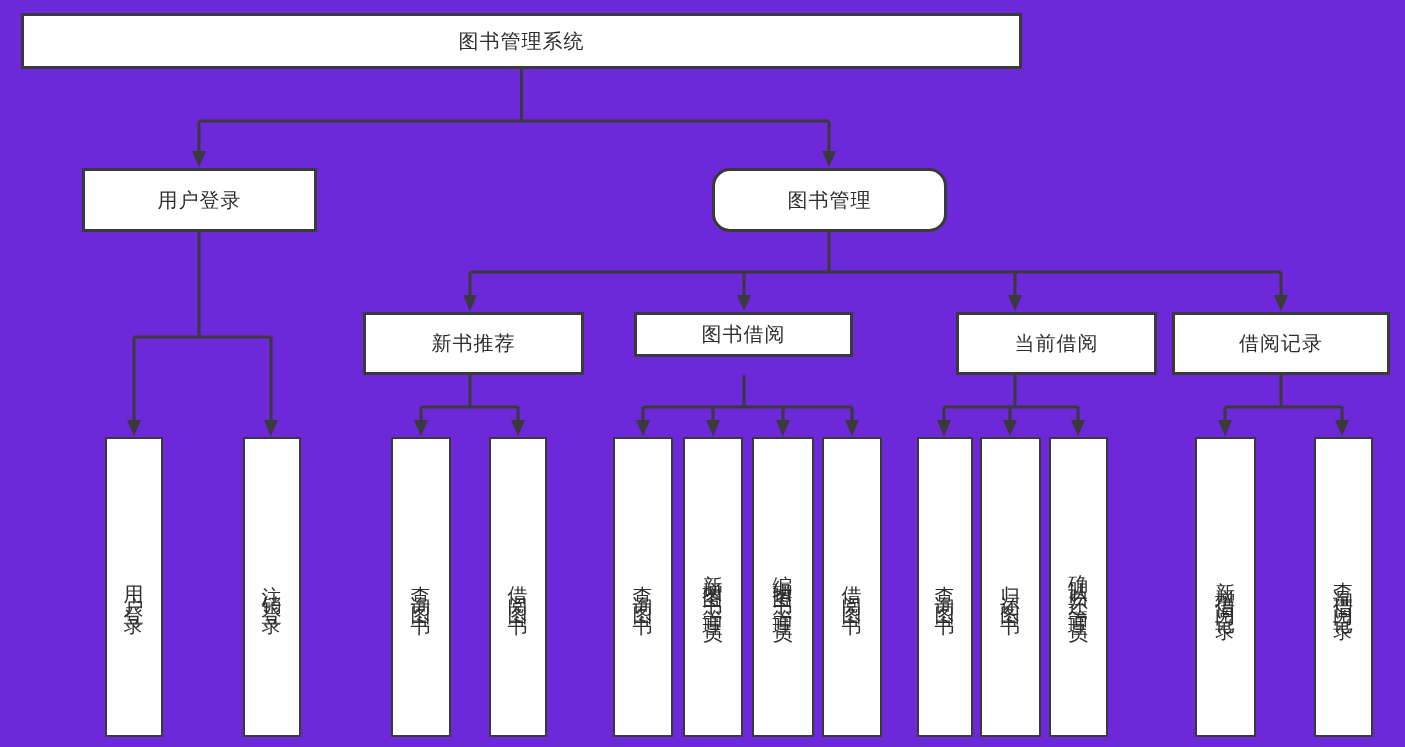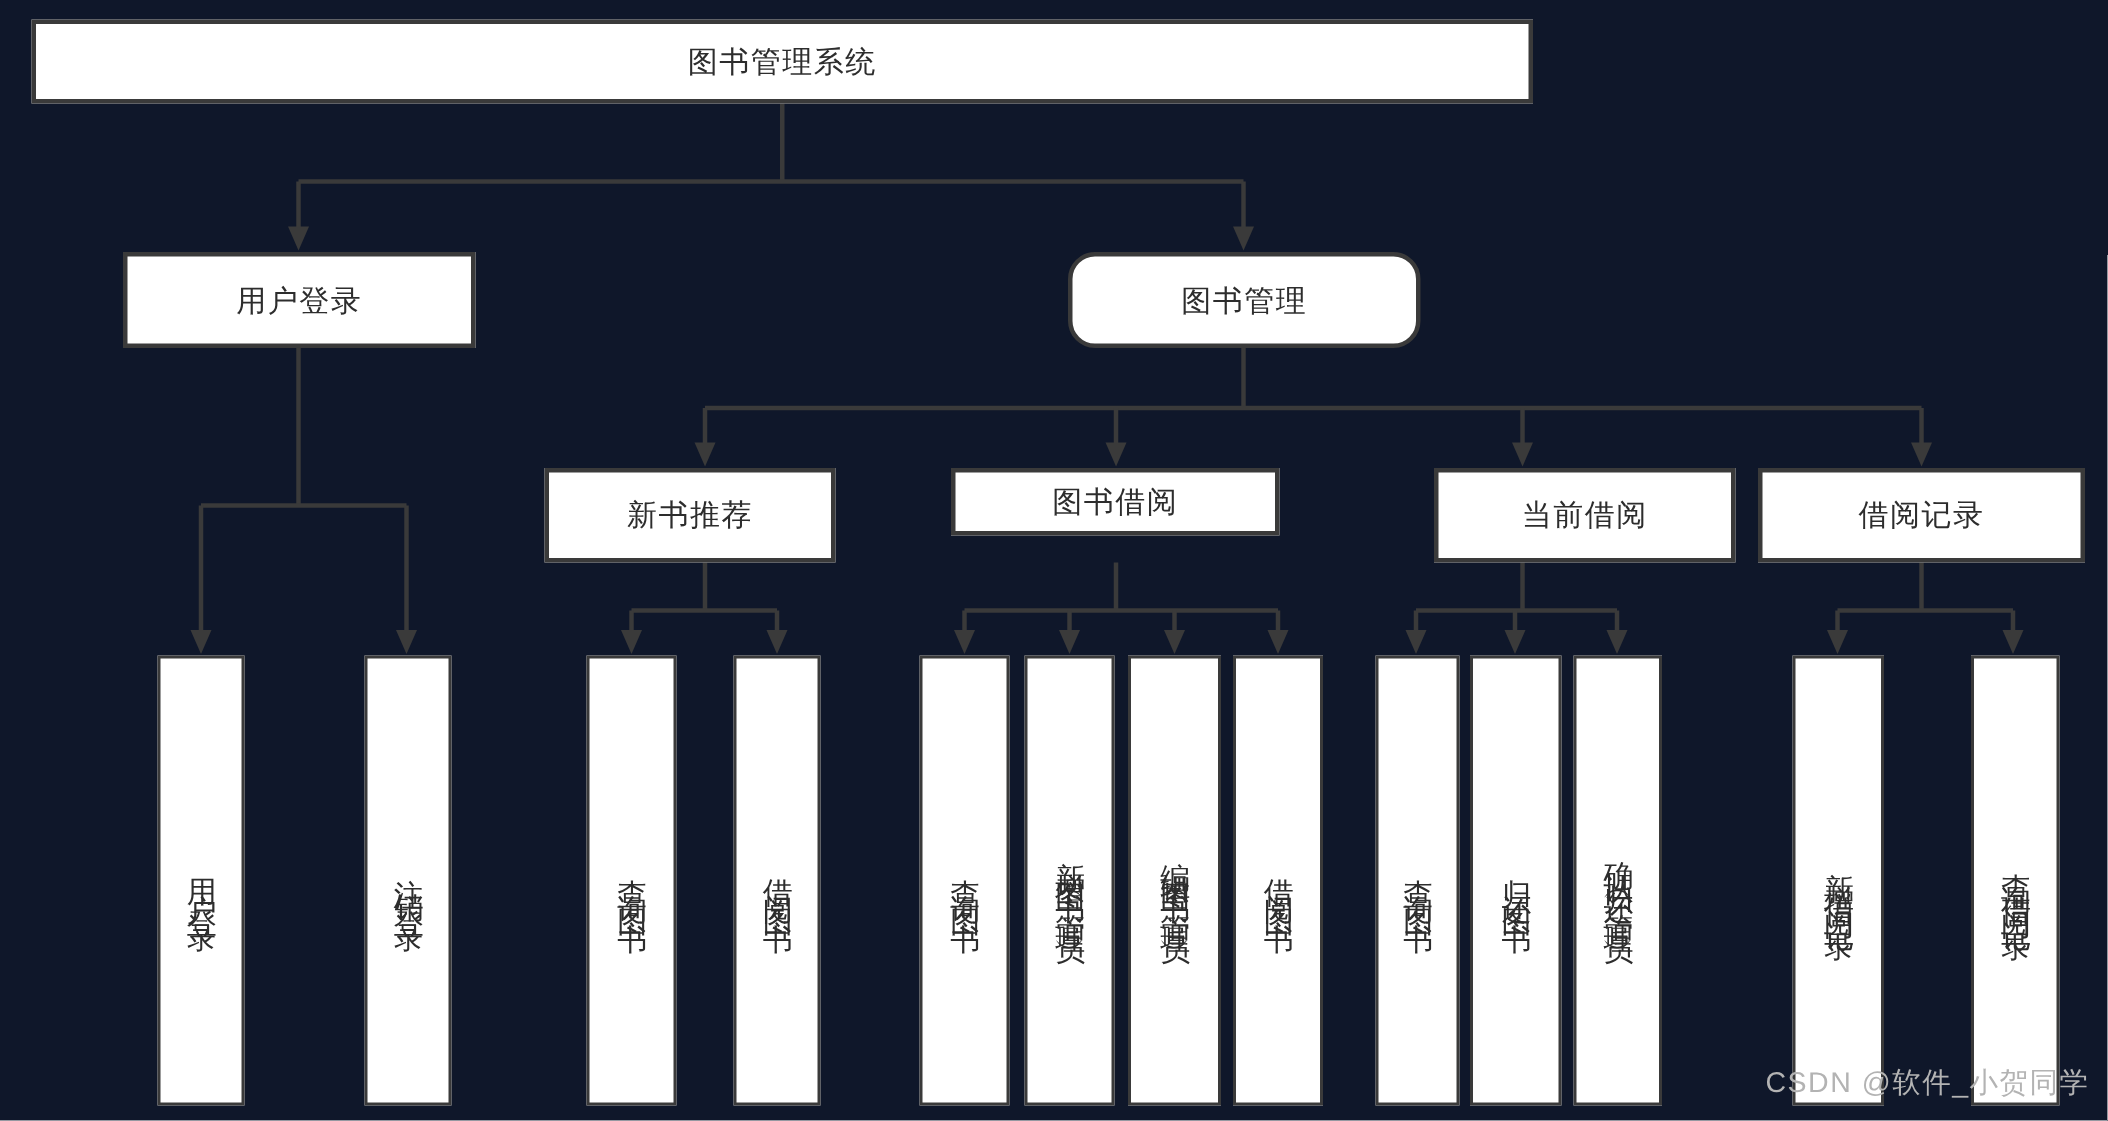--- a/index.html
+++ b/index.html
@@ -1,36 +1,36 @@
 <!DOCTYPE html>
 <html><head>
 <meta charset="utf-8">
 <style>
   html,body{margin:0;padding:0;background:#ffffff;}
   .canvas{
-    position:relative;width:1405px;height:747px;background:#0f172a;overflow:hidden;
+    position:relative;width:1405px;height:747px;background:#6d28d9;overflow:hidden;
     font-family:"Liberation Sans","DejaVu Sans",sans-serif;color:#2d2d2d;
   }
   .wires{position:absolute;left:0;top:0;width:1405px;height:747px;}
   .box{
     position:absolute;box-sizing:border-box;background:#ffffff;
     border:3px solid #3a3a3a;display:flex;align-items:center;justify-content:center;
     font-size:20px;letter-spacing:1px;color:#2d2d2d;
   }
   .leaf{
     border-width:2.5px;
     writing-mode:vertical-rl;text-orientation:mixed;
     letter-spacing:10px;font-size:20px;line-height:1;
     padding-top:6px;
   }
   
   #n-root{left:21px;top:13px;width:1001px;height:56px;}
   #n-user-login{left:82px;top:168px;width:235px;height:64px;}
   #n-book-mgmt{left:712px;top:168px;width:235px;height:64px;border-radius:18px;}
-  #n-new-book-rec{left:363px;top:312px;width:194px;height:63px;}
+  #n-new-book-rec{left:363px;top:312px;width:221px;height:63px;}
   #n-book-borrow{left:634px;top:312px;width:219px;height:45px;}
   #n-current-borrow{left:956px;top:312px;width:201px;height:63px;}
   #n-borrow-record{left:1172px;top:312px;width:218px;height:63px;}
   
   #n-leaf-user-login{left:105px;top:437px;width:58px;height:300px;}
   #n-leaf-logout{left:243px;top:437px;width:58px;height:300px;}
   #n-leaf-nb-query{left:391px;top:437px;width:60px;height:300px;}
   #n-leaf-nb-borrow{left:489px;top:437px;width:58px;height:300px;}
   #n-leaf-bb-query{left:613px;top:437px;width:60px;height:300px;}
   #n-leaf-bb-add{left:683px;top:437px;width:60px;height:300px;letter-spacing:7px;}
@@ -137,14 +137,13 @@
   <div class="box leaf" id="n-leaf-bb-query">查询图书</div>
   <div class="box leaf" id="n-leaf-bb-add">新增图书（管理员）</div>
   <div class="box leaf" id="n-leaf-bb-edit">编辑图书（管理员）</div>
   <div class="box leaf" id="n-leaf-bb-borrow">借阅图书</div>
   <div class="box leaf" id="n-leaf-cb-query">查询图书</div>
   <div class="box leaf" id="n-leaf-cb-return">归还图书</div>
   <div class="box leaf" id="n-leaf-cb-confirm">确认归还（管理员）</div>
   <div class="box leaf" id="n-leaf-br-add">新增借阅记录</div>
   <div class="box leaf" id="n-leaf-br-query">查询借阅记录</div>
 
-  <div class="watermark">CSDN @软件_小贺同学</div>
 </div>
 
 </body></html>

